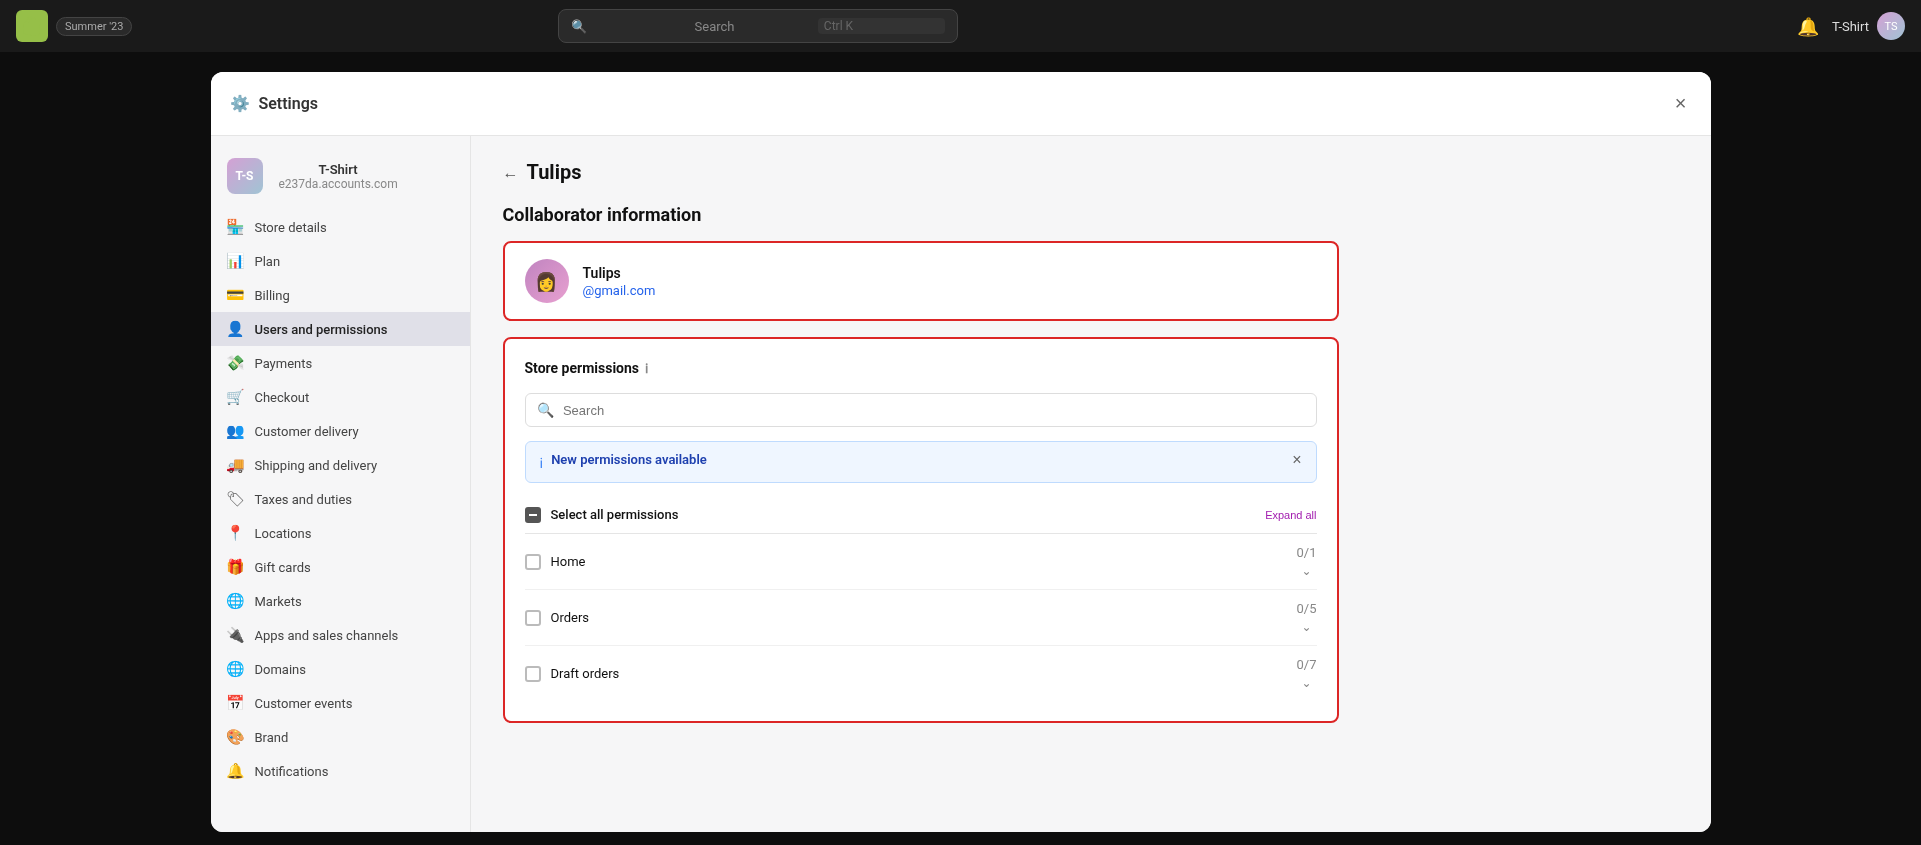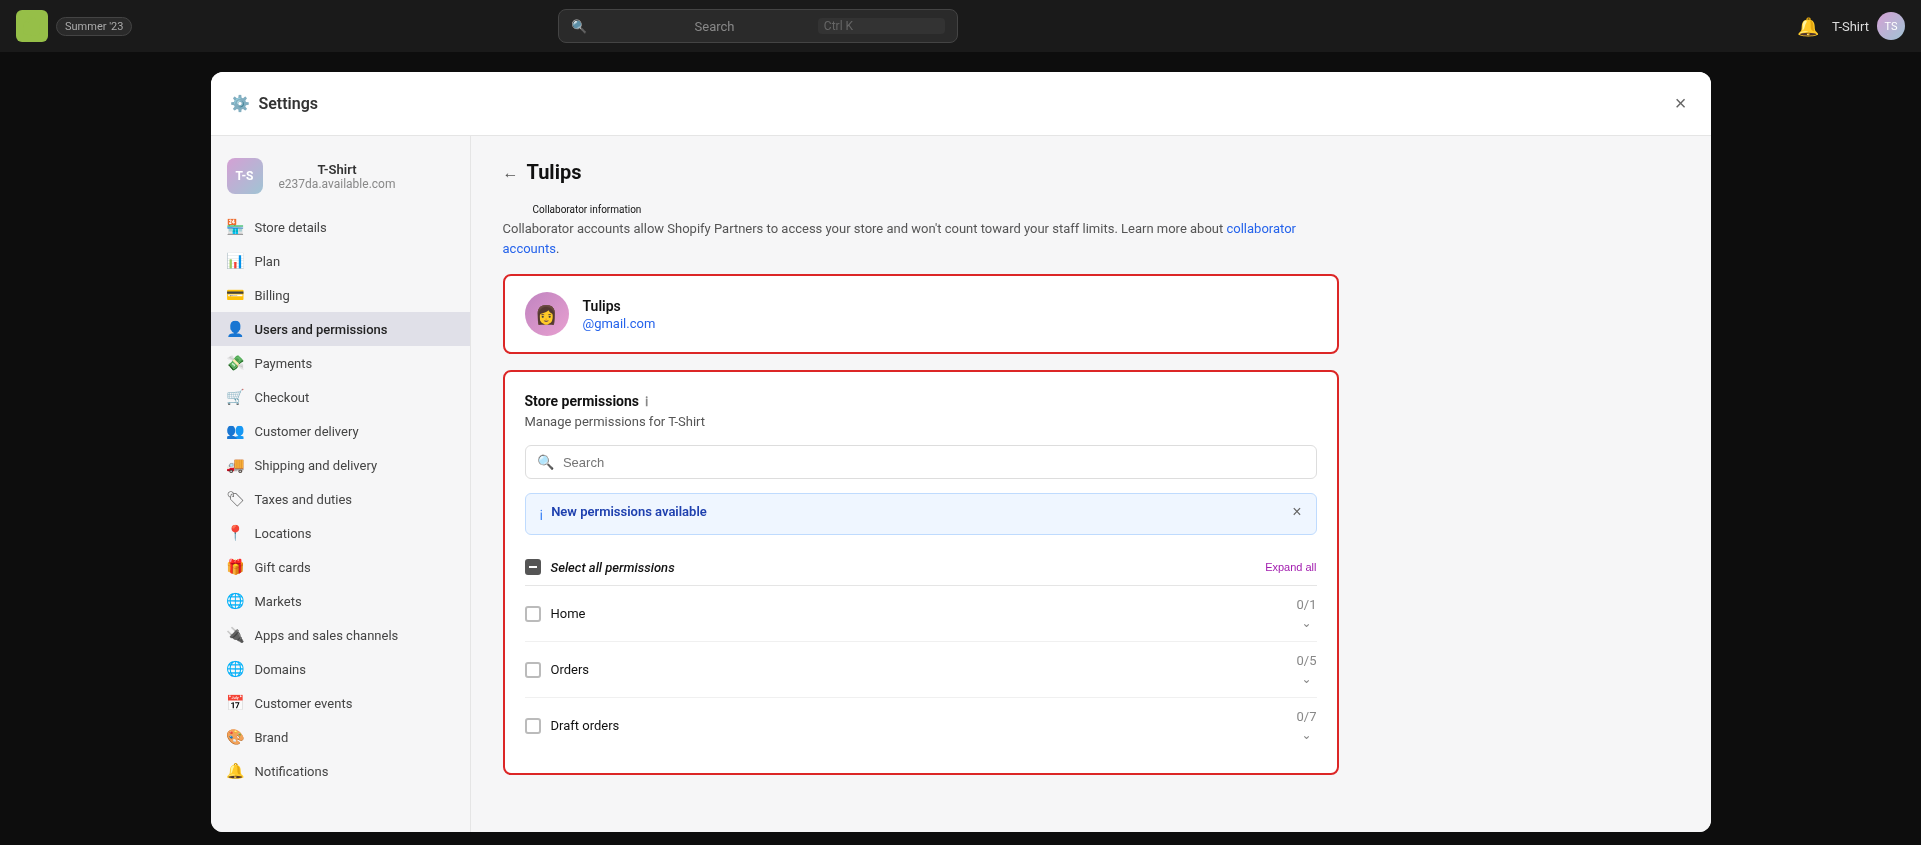--- a/index.html
+++ b/index.html
@@ -134,21 +134,21 @@
 
     
     .back-nav {
       display: flex; align-items: center; gap: 8px;
       margin-bottom: 20px;
     }
     .back-arrow { color: #555; font-size: 16px; cursor: pointer; }
     .page-title { font-size: 20px; font-weight: 700; color: #111; }
 
     
-    .section-title { font-weight: 400; font-size: 10px; color: #111; margin-bottom: 4px; margin-left: 30px; }
+    .section-title { font-weight: 700; font-size: 18px; color: #111; margin-bottom: 4px; }
     .section-desc { font-size: 13px; color: #555; margin-bottom: 16px; line-height: 1.5; }
     .section-desc a { color: #2563eb; text-decoration: none; }
 
     
     .card-red {
       border: 2px solid #dc2626;
       border-radius: 8px;
       background: #fff;
       margin-bottom: 16px;
       overflow: hidden;
@@ -212,21 +212,21 @@
     .info-banner-desc { font-size: 12px; color: #3b82f6; }
     .info-banner-close { background: none; border: none; cursor: pointer; color: #666; font-size: 16px; padding: 0; line-height: 1; }
 
     
     .select-all-row {
       display: flex; align-items: center; justify-content: space-between;
       padding: 10px 0;
       border-bottom: 1px solid #e5e5e5;
       margin-bottom: 0;
     }
-    .select-all-left { display: flex; align-items: flex-end; gap: 10px; font-style: italic; }
+    .select-all-left { display: flex; align-items: flex-start; gap: 10px; }
     .checkbox-indeterminate {
       width: 16px; height: 16px; border: 2px solid #555;
       border-radius: 3px; background: #555;
       display: flex; align-items: center; justify-content: center; flex-shrink: 0;
     }
     .checkbox-indeterminate::after { content: ''; width: 8px; height: 2px; background: #fff; display: block; }
     .select-all-label { font-size: 13px; font-weight: 500; color: #111; }
     .expand-all-btn { background: none; border: none; cursor: pointer; color: #a21caf; font-size: 11px; }
 
     .permission-row {
@@ -299,21 +299,21 @@
     <div class="modal-body">
 
       <div class="sidebar">
 
         <div class="sidebar-store">
           <div class="store-avatar">
             <span>T-S</span>
           </div>
           <div class="store-info">
             <span class="store-name">T-Shirt</span>
-            <span class="store-domain">e237da.available.com</span>
+            <span class="store-domain">e237da.accounts.com</span>
           </div>
         </div>
 
         <div>
           <div class="nav-item">
             <span class="nav-icon">🏪</span>
             <span>Store details</span>
           </div>
           <div class="nav-item">
             <span class="nav-icon">📊</span>
@@ -385,24 +385,20 @@
       <div class="main-content">
         <div class="main-inner">
 
           <div class="back-nav">
             <span class="back-arrow">←</span>
             <h1 class="page-title">Tulips</h1>
           </div>
 
           <div style="margin-bottom: 16px;">
             <div class="section-title">Collaborator information</div>
-            <div class="section-desc">
-              <span>Collaborator accounts allow Shopify Partners to access your store and won't count toward your staff limits. Learn more about</span>
-              <a href="#">collaborator accounts</a><span>.</span>
-            </div>
           </div>
 
           <div class="card-red">
             <div class="user-card">
               <div class="user-avatar">
                 <span class="user-avatar-placeholder">👩</span>
               </div>
               <div class="user-details">
                 <span class="user-name">Tulips</span>
                 <span class="user-email">@gmail.com</span>
@@ -410,21 +406,20 @@
             </div>
           </div>
 
           <div class="permissions-card">
 
             <div class="permissions-header">
               <div class="permissions-title">
                 <span>Store permissions</span>
                 <span class="info-icon">ℹ</span>
               </div>
-              <div class="permissions-subtitle">Manage permissions for T-Shirt</div>
             </div>
 
             <div class="search-bar">
               <span class="search-icon-sm">🔍</span>
               <input type="text" placeholder="Search" style="">
             </div>
 
             <div class="info-banner">
               <span class="info-banner-icon">ℹ</span>
               <div class="info-banner-content">

